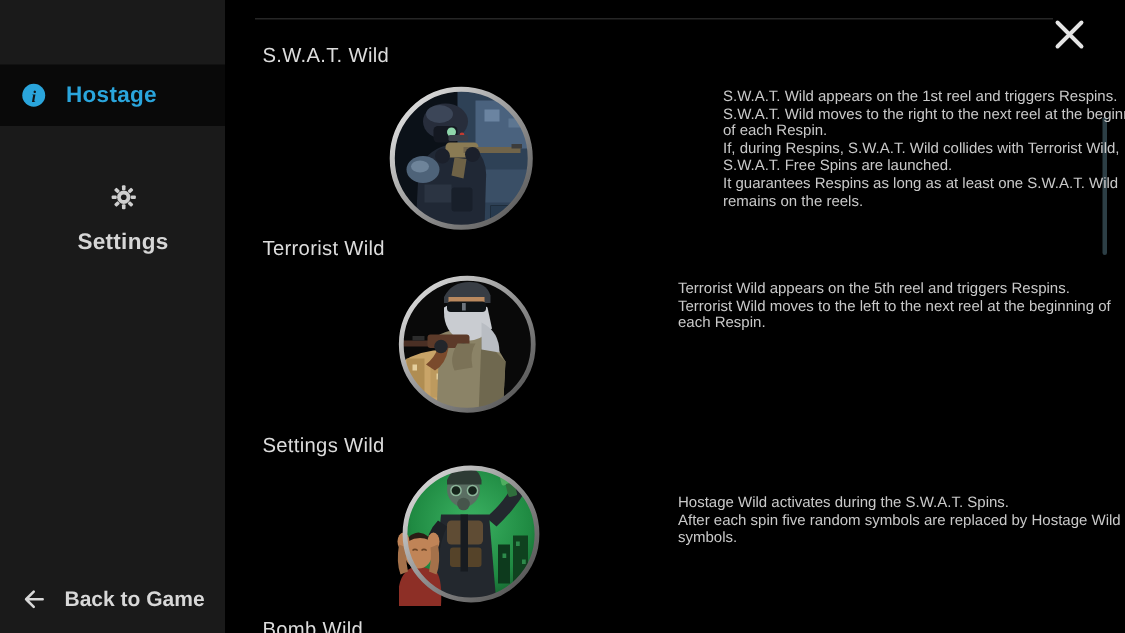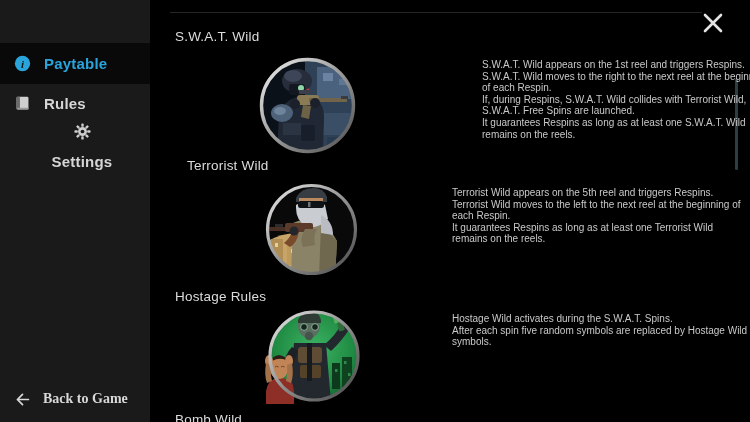--- a/index.html
+++ b/index.html
@@ -7,21 +7,21 @@
           font-family:"Liberation Sans","DejaVu Sans",sans-serif;}
   
   .sidebar{position:absolute;left:0;top:0;width:150px;height:422px;background:#1a1a1a;}
   .nav-item{position:absolute;left:0;width:150px;height:41px;display:flex;align-items:center;
             gap:13px;padding-left:14px;box-sizing:border-box;cursor:pointer;}
   .nav-item .label{font-size:15px;font-weight:bold;color:#d6d6d6;letter-spacing:.2px;}
   .nav-item.active{background:#090909;}
   .nav-item.active .label{color:#2aa5dc;}
   .icon16{width:17px;height:17px;display:block;flex:0 0 auto;}
   .back-item{position:absolute;left:0;bottom:6px;width:180px;height:34px;display:flex;
-             align-items:center;gap:12px;padding-left:14px;box-sizing:border-box;cursor:pointer;font-family:Liberation Serif, serif;}
+             align-items:center;gap:12px;padding-left:14px;box-sizing:border-box;cursor:pointer;}
   .back-item .label{font-size:14px;font-weight:bold;color:#d8d8d8;}
   
   .content{position:absolute;left:150px;top:0;width:544px;height:422px;background:#000;}
   .top-divider{position:absolute;left:20px;top:12px;width:532px;height:1px;background:#262626;}
   .close-btn{position:absolute;left:548px;top:8px;width:30px;height:30px;background:none;
              border:none;padding:0;cursor:pointer;}
   .scroll-thumb{position:absolute;left:585px;top:78px;width:3px;height:92px;
                 background:#2c3e45;border-radius:2px;}
   .section-title{position:absolute;left:25px;font-size:13.5px;color:#dcdcdc;letter-spacing:.2px;}
   .symbol{position:absolute;}
@@ -33,31 +33,23 @@
 
 <div class="screen">
 
   <aside class="sidebar">
 
     <div class="nav-item active" style="top:43px;">
       <svg class="icon16" viewBox="0 0 20 20">
         <circle cx="10" cy="10" r="9" fill="#2aa5dc"></circle>
         <text x="10" y="15" font-size="13" font-family="Liberation Serif, serif" font-style="italic" font-weight="bold" fill="#10161a" text-anchor="middle">i</text>
       </svg>
-      <span class="label">Paytable</span>
-    </div>
-
-    <div class="nav-item" style="top:83px;">
-      <svg class="icon16" viewBox="0 0 20 20">
-        <rect x="3" y="2" width="14" height="15" rx="1.5" fill="#cfcfcf"></rect>
-        <rect x="3" y="2" width="4" height="15" rx="1" fill="#6b6b6b"></rect>
-        <rect x="4" y="15" width="13" height="2" fill="#9a9a9a"></rect>
-      </svg>
-      <span class="label">Rules</span>
-    </div>
+      <span class="label">Hostage</span>
+    </div>
+
 
     <div class="nav-item" style="top:123px;flex-direction:column;">
       <svg class="icon16" viewBox="0 0 20 20">
         <g fill="#cfcfcf">
           <circle cx="10" cy="10" r="5.2"></circle>
           <g>
             <rect x="8.6" y="0.5" width="2.8" height="4" rx="0.8"></rect>
             <rect x="8.6" y="15.5" width="2.8" height="4" rx="0.8"></rect>
             <rect x="0.5" y="8.6" width="4" height="2.8" rx="0.8"></rect>
             <rect x="15.5" y="8.6" width="4" height="2.8" rx="0.8"></rect>
@@ -136,21 +128,21 @@
       <circle cx="50.5" cy="50.5" r="46" fill="none" stroke="url(#rim1)" stroke-width="3.4"></circle>
     </svg>
 
     <div class="desc" style="top:59px;margin-left:30px;">
       <p>S.W.A.T. Wild appears on the 1st reel and triggers Respins.</p>
       <p>S.W.A.T. Wild moves to the right to the next reel at the beginning of each Respin.</p>
       <p>If, during Respins, S.W.A.T. Wild collides with Terrorist Wild, S.W.A.T. Free Spins are launched.</p>
       <p>It guarantees Respins as long as at least one S.W.A.T. Wild remains on the reels.</p>
     </div>
 
-    <div class="section-title" style="top:158px;margin-left:12px;">Terrorist Wild</div>
+    <div class="section-title" style="top:158px;">Terrorist Wild</div>
 
     <svg class="symbol" style="left:113px;top:181px;" width="97" height="97" viewBox="0 0 97 97">
       <defs>
         <linearGradient id="rim2" x1="0" y1="0" x2="1" y2="1">
           <stop offset="0" stop-color="#e9e9e9"></stop>
             <stop offset=".5" stop-color="#939393"></stop>
             <stop offset="1" stop-color="#4a4a4a"></stop>
         </linearGradient>
         <clipPath id="clip2">
             <circle cx="48.5" cy="48.5" r="44"></circle>
@@ -180,24 +172,23 @@
         <circle cx="31" cy="50" r="4.5" fill="#23262b"></circle>
         <circle cx="46" cy="53" r="5" fill="#23262b"></circle>
         <path d="M42 48 Q36 58 40 66 L52 64 Q50 54 54 48 Z" fill="#7b7257"></path>
       </g>
       <circle cx="48.5" cy="48.5" r="44" fill="none" stroke="url(#rim2)" stroke-width="3.2"></circle>
     </svg>
 
     <div class="desc" style="top:187px;">
       <p>Terrorist Wild appears on the 5th reel and triggers Respins.</p>
       <p>Terrorist Wild moves to the left to the next reel at the beginning of each Respin.</p>
-      <p>It guarantees Respins as long as at least one Terrorist Wild remains on the reels.</p>
-    </div>
-
-    <div class="section-title" style="top:289px;">Hostage Rules</div>
+    </div>
+
+    <div class="section-title" style="top:289px;">Settings Wild</div>
 
     <svg class="symbol" style="left:108px;top:303px;" width="108" height="102" viewBox="0 0 108 102">
       <defs>
         <linearGradient id="rim3" x1="0" y1="0" x2="1" y2="1">
           <stop offset="0" stop-color="#e9e9e9"></stop>
             <stop offset=".5" stop-color="#8f8f8f"></stop>
             <stop offset="1" stop-color="#474747"></stop>
         </linearGradient>
         <radialGradient id="greenbg" cx="0.5" cy="0.42" r="0.75">
           <stop offset="0" stop-color="#3cb363"></stop>
@@ -241,21 +232,21 @@
         <path d="M12 61 Q13 53 21 52 Q29 53 30 60 L28 57 Q21 54 14 58 Z" fill="#2a1d15"></path>
         <ellipse cx="11" cy="58" rx="4" ry="6" fill="#c08457"></ellipse>
         <ellipse cx="31" cy="58" rx="4" ry="6" fill="#c08457"></ellipse>
         <path d="M8 60 Q6 72 9 80 L14 78 Q12 68 13 62 Z" fill="#a4714a"></path>
         <path d="M34 60 Q36 72 33 80 L28 78 Q30 68 29 62 Z" fill="#a4714a"></path>
         <path d="M17 64 q1.5 -1.5 3.5 0 M23 64 q1.5 -1.5 3.5 0" stroke="#6d4526" stroke-width="1" fill="none"></path>
       </g>
       <circle cx="56" cy="53" r="44" fill="none" stroke="url(#rim3)" stroke-width="3.2"></circle>
     </svg>
 
-    <div class="desc" style="top:313px;">
+    <div class="desc" style="top:330px;">
       <p>Hostage Wild activates during the S.W.A.T. Spins.</p>
       <p>After each spin five random symbols are replaced by Hostage Wild symbols.</p>
     </div>
 
     <div class="section-title" style="top:412px;">Bomb Wild</div>
 
   </main>
 </div>
 
 </body></html>

